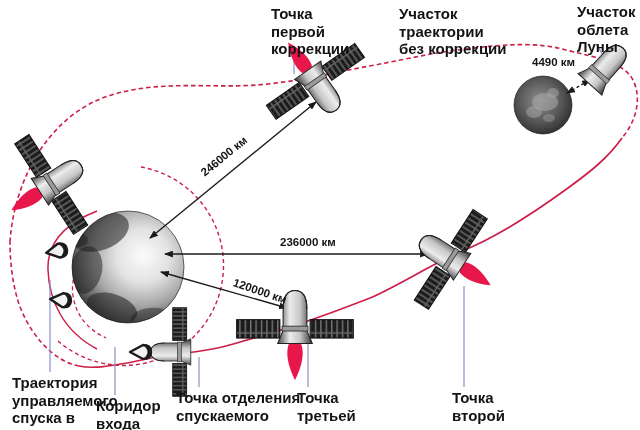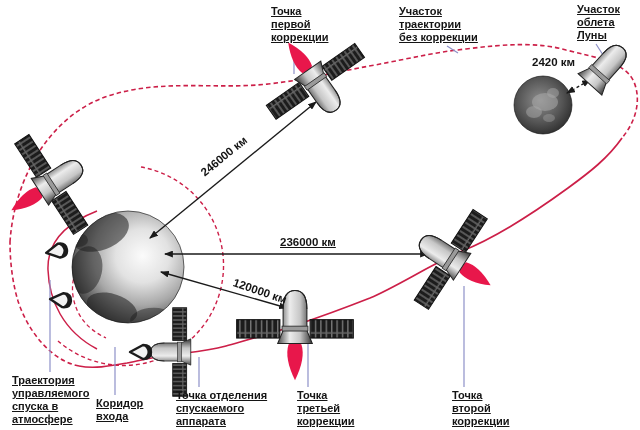--- a/index.html
+++ b/index.html
@@ -2,22 +2,22 @@
 <html><head>
 <meta charset="utf-8">
 <style>
   html,body{margin:0;padding:0;background:#fff;}
   .stage{
     position:relative;width:640px;height:430px;background:#ffffff;overflow:hidden;
     font-family:"Liberation Sans","DejaVu Sans",sans-serif;
   }
   .stage svg{position:absolute;left:0;top:0;}
   .lbl{
-    position:absolute;font-size:11px;font-weight:bold;line-height:1.18;
-    color:#141414;white-space:pre-line;letter-spacing:0;text-decoration:underline;
+    position:absolute;font-size:15px;font-weight:bold;line-height:1.18;
+    color:#141414;white-space:pre-line;letter-spacing:0;
   }
   .dist{
     position:absolute;font-size:11.5px;font-weight:bold;color:#141414;white-space:nowrap;
   }
   .rot{transform-origin:center center;}
 </style>
 </head>
 <body>
 
 <div class="stage">
@@ -182,25 +182,25 @@
 коррекции</div>
 
 <div class="lbl" style="left:399px;top:5px;">Участок
 траектории
 без коррекции</div>
 
 <div class="lbl" style="left:577px;top:3px;">Участок
 облета
 Луны</div>
 
-<div class="dist" style="left:532px;top:56px;">2420 км</div>
+<div class="dist" style="left:532px;top:56px;">4490 км</div>
 
 <div class="dist rot" style="left:196px;top:150px;transform:rotate(-39deg);">246000 км</div>
 
-<div class="dist" style="left:280px;top:236px;text-decoration:underline;">236000 км</div>
+<div class="dist" style="left:280px;top:236px;">236000 км</div>
 
 <div class="dist rot" style="left:232px;top:285px;transform:rotate(19deg);">120000 км</div>
 
 <div class="lbl" style="left:96px;top:397px;">Коридор
 входа</div>
 
 <div class="lbl" style="left:12px;top:374px;">Траектория
 управляемого
 спуска в
 атмосфере</div>

